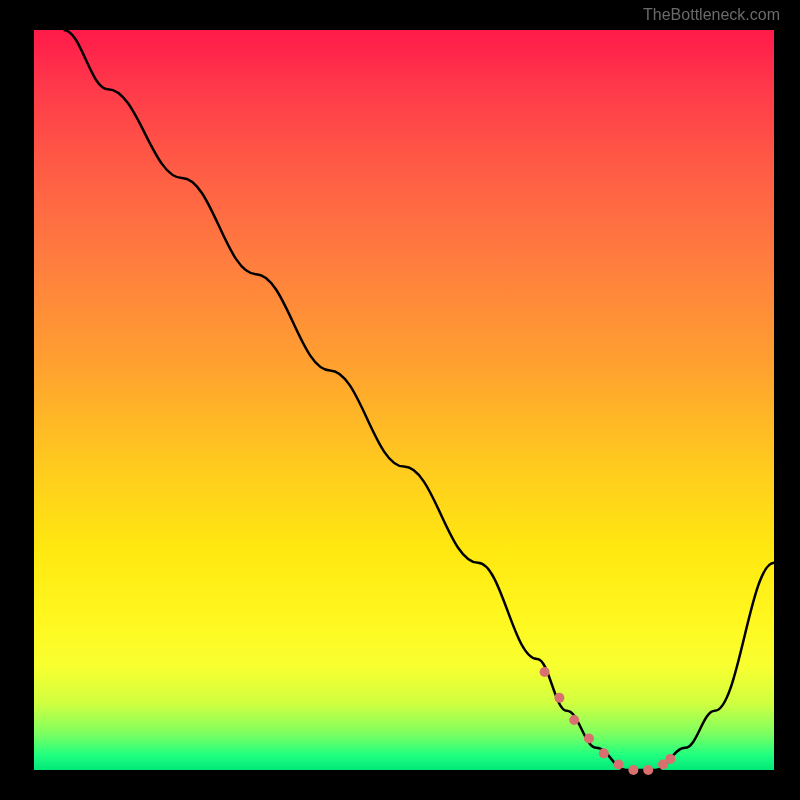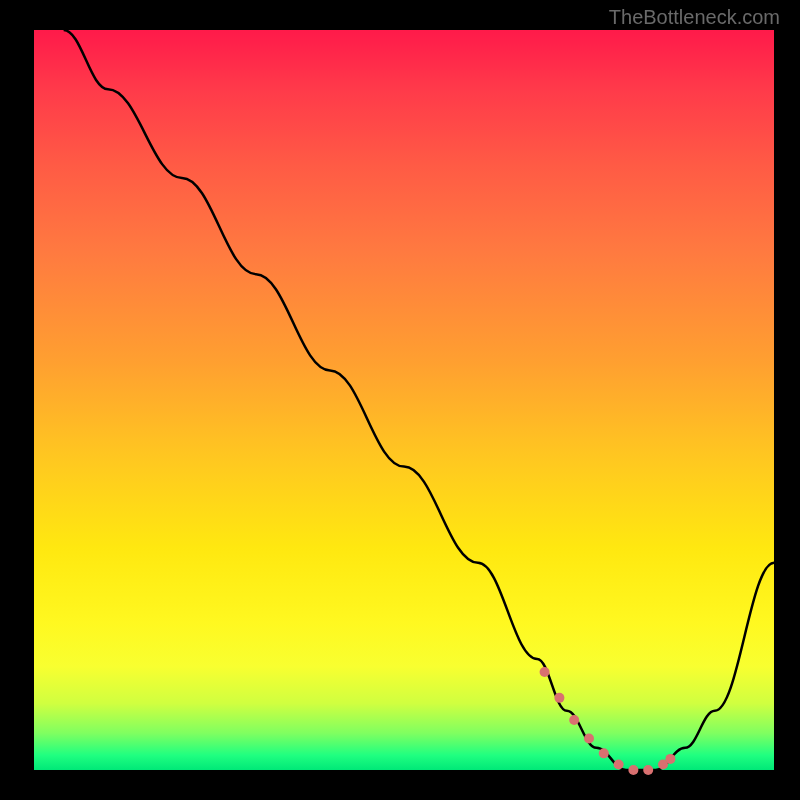--- a/index.html
+++ b/index.html
@@ -9,21 +9,21 @@
     height: 800px;
     background: #000;
     position: relative;
     font-family: Arial, sans-serif;
   }
   .watermark {
     position: absolute;
     top: 6px;
     right: 20px;
     color: #6a6a6a;
-    font-size: 20px;
+    font-size: 16px;
     font-weight: 500;
     z-index: 10;
   }
   .plot-area {
     position: absolute;
     left: 34px;
     top: 30px;
     width: 740px;
     height: 740px;
     background: linear-gradient(to bottom,

